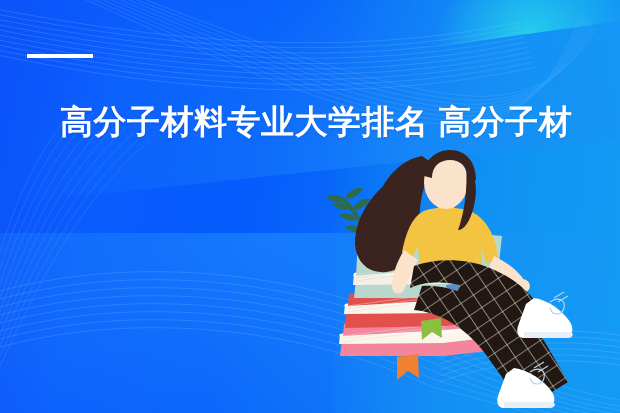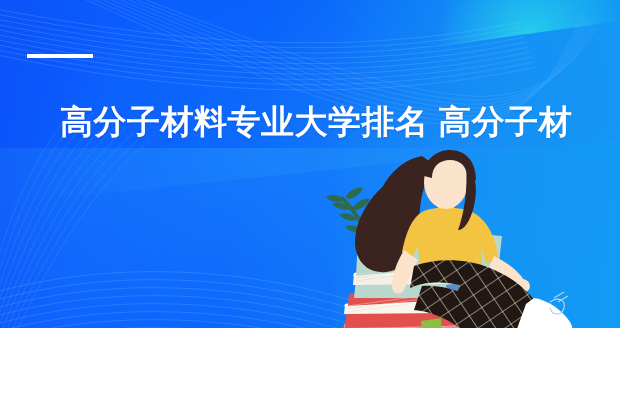--- a/index.html
+++ b/index.html
@@ -1,20 +1,20 @@
 <!DOCTYPE html>
 <html><head>
 <meta charset="utf-8">
 <style>
   html,body{margin:0;padding:0;background:#fff;}
   body{font-family:"Liberation Sans","DejaVu Sans",sans-serif;}
 
   #banner{
     position:relative;
-    width:620px;height:328px;
+    width:620px;height:413px;
     overflow:hidden;
     background:#0a5ffd;
   }
 
   
   .bg-base{
     position:absolute;inset:0;
     background:linear-gradient(100deg,
        #0c52f8 0%,
        #0a5cfd 18%,

